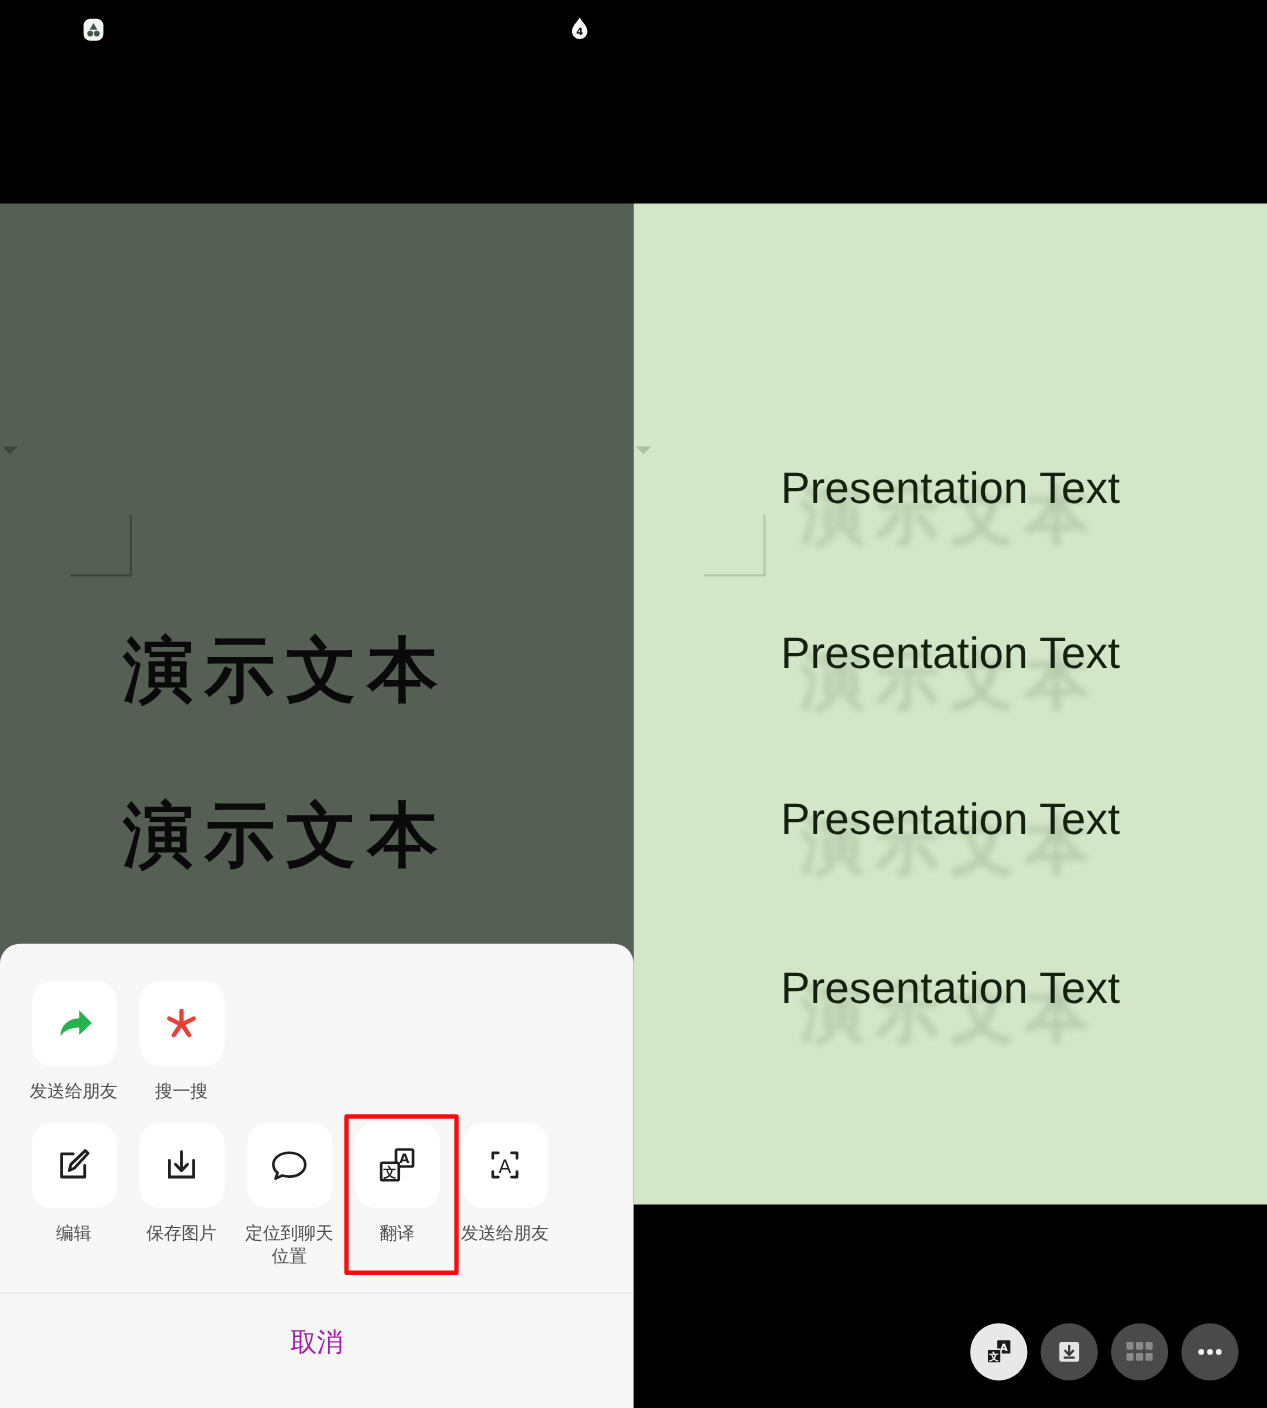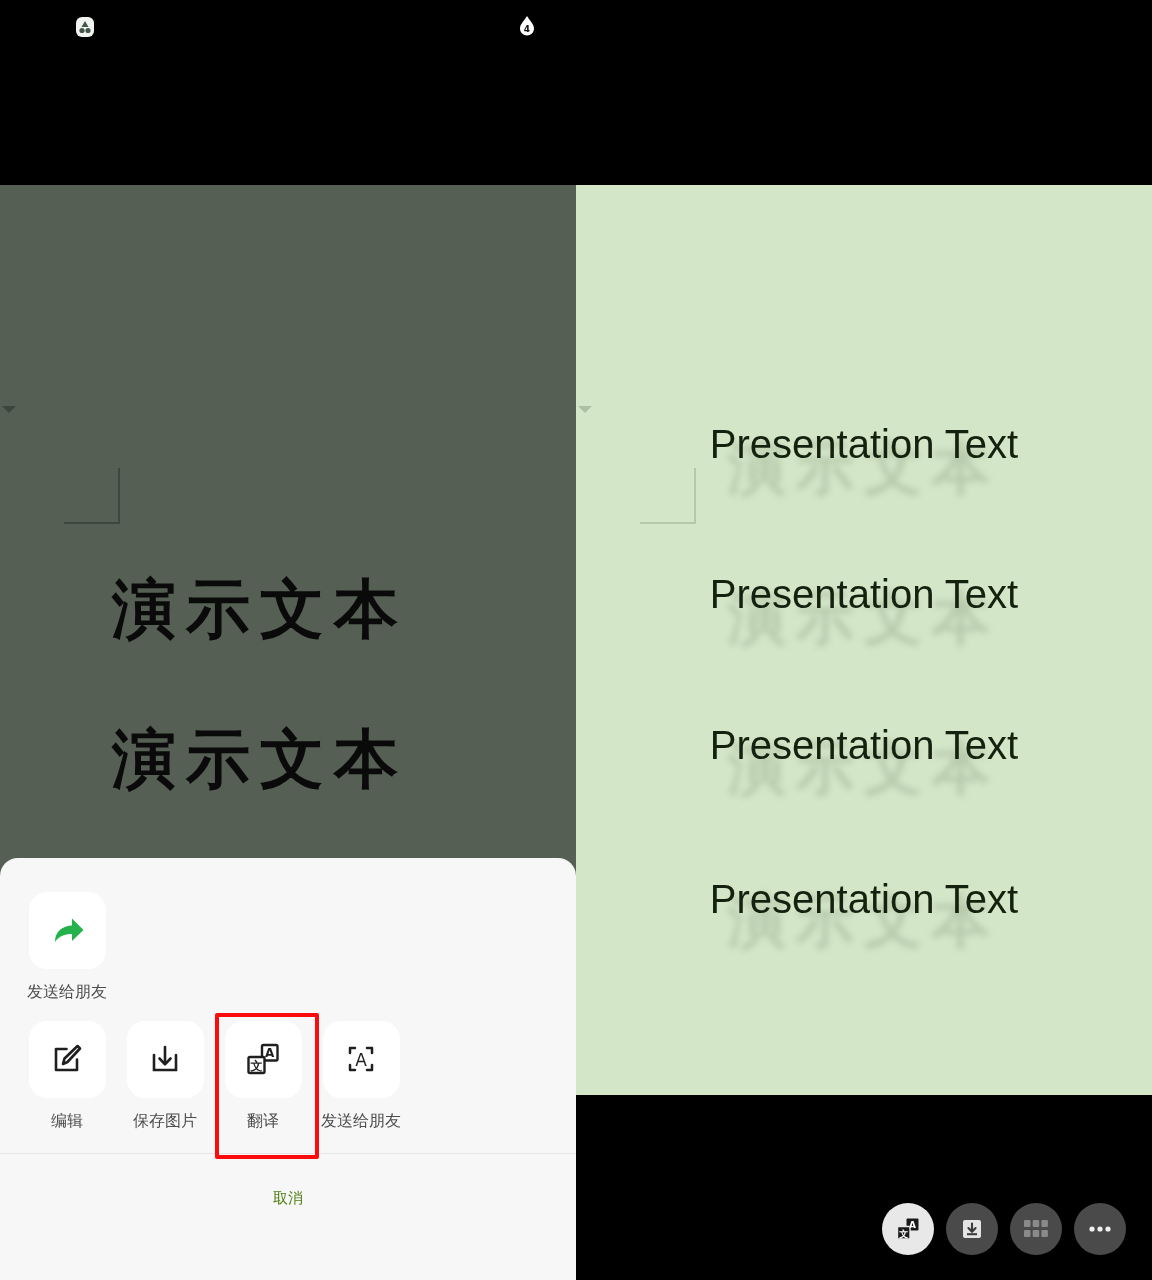--- a/index.html
+++ b/index.html
@@ -112,21 +112,21 @@
     font-family:"DejaVu Sans", sans-serif;
   }
   .scell.highlight::after {
     content:""; position:absolute; left:1px; top:0px;
     width:96px; height:138px; border:4px solid #fb0b0b; border-radius:2px;
     pointer-events:none;
   }
   .sheet-divider { margin-top:22px; height:1px; background:#e6e6e6; width:100%; }
   .cancel-btn {
     height:88px; display:flex; align-items:center; justify-content:center;
-    font-size:15px; color:#4d7c0f;
+    font-size:24px; color:#a21caf;
     font-family:"DejaVu Sans", sans-serif;
   }
 </style>
 </head>
 <body>
 
 <div id="root">
 
   <div class="status-ico" style="left:74px; top:15px;">
     <svg width="20" height="22" viewBox="0 0 20 22">
@@ -219,20 +219,34 @@
         <div class="scell">
           <div class="tile">
             <svg width="44" height="44" viewBox="0 0 44 44">
               <path d="M10 33 C10 22 18 17 27 16.6 L27 9.5 L38.5 21 L27 32 L27 25 C19.5 25 13.5 27.5 10 33 Z" fill="#23b24b"></path>
             </svg>
           </div>
           <div class="slabel">发送给朋友</div>
         </div>
 
 
+        <div class="scell">
+          <div class="tile">
+            <svg width="42" height="42" viewBox="0 0 42 42">
+              <g stroke="#e84135" stroke-width="4" stroke-linecap="round">
+                <line x1="21" y1="9" x2="21" y2="20"></line>
+                <line x1="10" y1="16" x2="20" y2="21"></line>
+                <line x1="32" y1="16" x2="22" y2="21"></line>
+                <line x1="14" y1="31" x2="20" y2="22"></line>
+                <line x1="28" y1="31" x2="22" y2="22"></line>
+              </g>
+            </svg>
+          </div>
+          <div class="slabel">搜一搜</div>
+        </div>
 
       </div>
 
       <div class="srow row2">
 
         <div class="scell">
           <div class="tile">
             <svg width="40" height="40" viewBox="0 0 40 40">
               <path d="M30 20.5 L30 31 L9 31 L9 10 L19.5 10" stroke="#1f1f1f" stroke-width="2.6" fill="none" stroke-linecap="round" stroke-linejoin="round"></path>
               <path d="M16 25 L17.5 19.5 L30.5 7 L33 9.5 L20.5 23 Z" stroke="#1f1f1f" stroke-width="2.6" fill="none" stroke-linejoin="round"></path>
@@ -244,20 +258,28 @@
         <div class="scell">
           <div class="tile">
             <svg width="40" height="40" viewBox="0 0 40 40">
               <path d="M9 16 L9 31 L31 31 L31 16" stroke="#1f1f1f" stroke-width="2.6" fill="none" stroke-linecap="round"></path>
               <path d="M20 8 L20 25 M14.5 19.5 L20 25.3 L25.5 19.5" stroke="#1f1f1f" stroke-width="2.6" fill="none" stroke-linecap="round" stroke-linejoin="round"></path>
             </svg>
           </div>
           <div class="slabel">保存图片</div>
         </div>
 
+        <div class="scell">
+          <div class="tile">
+            <svg width="42" height="40" viewBox="0 0 42 40">
+              <path d="M21 9 C29.5 9 35.5 13.8 35.5 19.8 C35.5 25.8 29.5 30.6 21 30.6 C18.6 30.6 16.4 30.2 14.5 29.6 L8.5 32.5 L10.4 27.2 C8 25.3 6.5 22.7 6.5 19.8 C6.5 13.8 12.5 9 21 9 Z" stroke="#1f1f1f" stroke-width="2.4" fill="none" stroke-linejoin="round"></path>
+            </svg>
+          </div>
+          <div class="slabel">定位到聊天位置</div>
+        </div>
 
         <div class="scell highlight">
           <div class="tile">
             <svg width="42" height="42" viewBox="0 0 42 42">
               <rect x="20" y="7" width="15.5" height="15.5" rx="1.4" fill="none" stroke="#1f1f1f" stroke-width="2.4"></rect>
               <text x="27.7" y="19.4" font-family="DejaVu Sans, sans-serif" font-size="12" font-weight="700" fill="#1f1f1f" text-anchor="middle">A</text>
               <rect x="6.5" y="19" width="16" height="16" rx="1.4" fill="#ffffff" stroke="#1f1f1f" stroke-width="2.4"></rect>
               <text x="14.5" y="31.6" font-family="DejaVu Sans, sans-serif" font-size="12" font-weight="700" fill="#1f1f1f" text-anchor="middle">文</text>
             </svg>
           </div>

